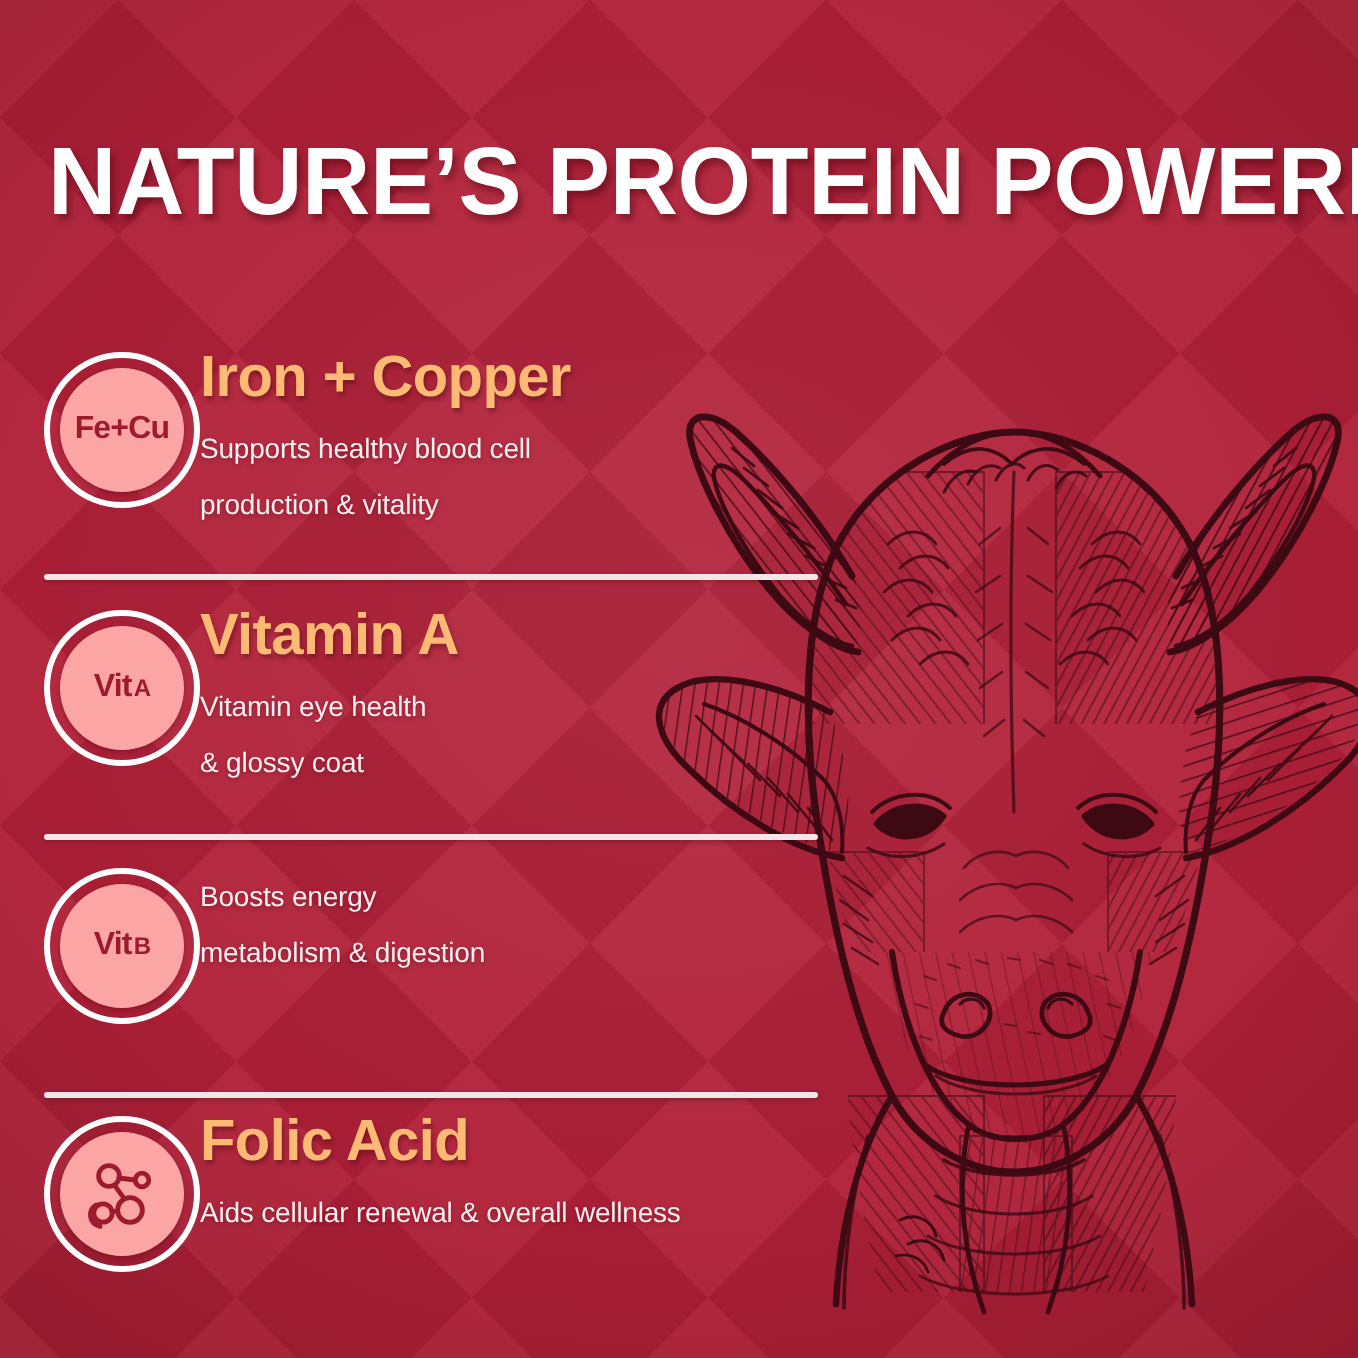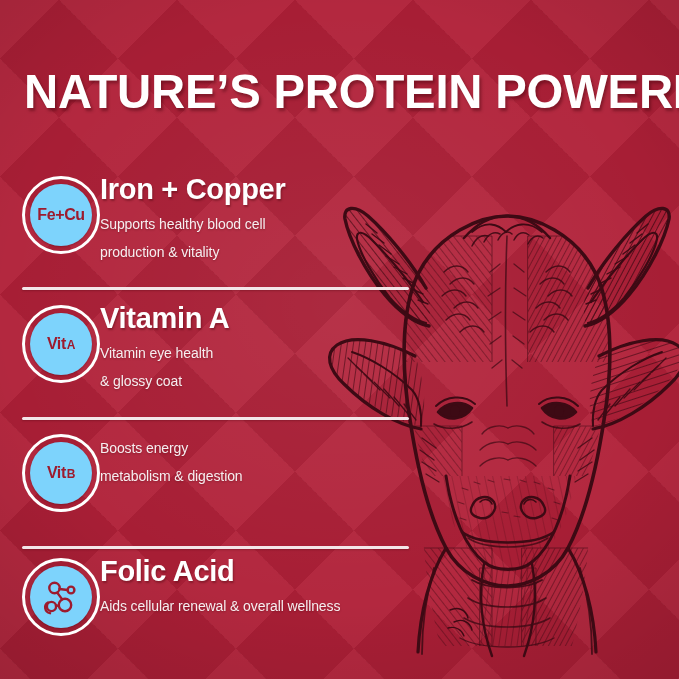--- a/index.html
+++ b/index.html
@@ -94,21 +94,21 @@
     border: 3px solid #ffffff;
     box-sizing: border-box;
     display: flex;
     align-items: center;
     justify-content: center;
   }
   .badge-inner {
     width: 62px;
     height: 62px;
     border-radius: 50%;
-    background: #7dd3fc;
+    background: #fca5a5;
     display: flex;
     align-items: center;
     justify-content: center;
     box-shadow: 0 1px 2px rgba(70,0,12,0.30);
   }
   .badge-text {
     color: #9d1b2e;
     font-family: "Liberation Sans", sans-serif;
     font-weight: bold;
     font-size: 16px;
@@ -123,21 +123,21 @@
   }
   .badge-icon { width: 44px; height: 44px; display: block; }
 
   .benefit-body {
     position: absolute;
     left: 100px;
     top: 0;
     width: 400px;
   }
   .benefit-title {
-    color: #ffffff;
+    color: #fdba74;
     font-family: "Liberation Sans Narrow", "Liberation Sans", sans-serif;
     font-weight: bold;
     font-size: 29px;
     line-height: 34px;
     letter-spacing: -0.3px;
     white-space: nowrap;
     text-shadow: 1px 2px 2px rgba(60,0,10,0.35);
   }
   .benefit-desc {
     margin-top: 4px;

